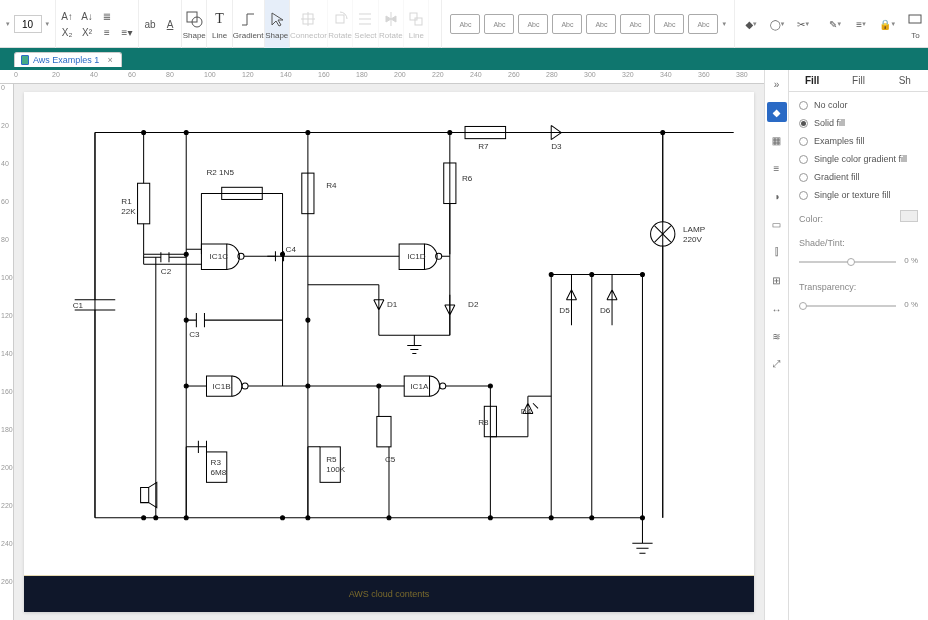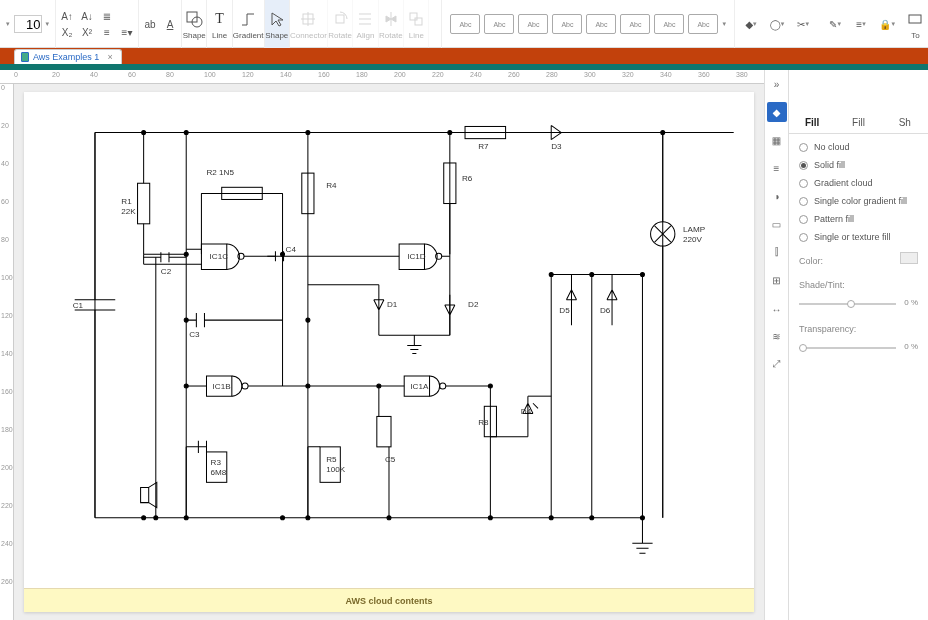--- a/index.html
+++ b/index.html
@@ -5,60 +5,60 @@
   * { box-sizing: border-box; margin: 0; padding: 0; font-family: -apple-system, Segoe UI, Arial, sans-serif; }
   body { width: 928px; height: 620px; overflow: hidden; background: #f5f5f5; font-size: 10px; color: #333; }
 
   
   .ribbon { display: flex; align-items: flex-start; background: #fff; height: 48px; border-bottom: 1px solid #ddd; }
   .ribbon .cell { display: flex; flex-direction: column; align-items: center; justify-content: center; width: 44px; height: 48px; border-right: 1px solid #eee; cursor: pointer; }
   .ribbon .cell.sel { background: #e6eef9; }
   .ribbon .cell .ic { width: 20px; height: 20px; display:flex; align-items:center; justify-content:center; }
   .ribbon .cell .lbl { font-size: 8px; color: #555; margin-top: 2px; }
   .fontsize { display:flex; align-items:center; gap:4px; padding:0 6px; height:48px; border-right:1px solid #eee; }
-  .fontsize input { width: 28px; height: 18px; font-size: 13px; text-align:right; border:1px solid #ccc; }
+  .fontsize input { width: 28px; height: 18px; font-size: 10px; text-align:center; border:1px solid #ccc; }
   .miniarr { font-size:7px; color:#888; }
   .mini-group { display:flex; flex-direction:column; justify-content:center; gap:2px; padding:0 4px; height:48px; border-right:1px solid #eee;}
   .mini-group .row { display:flex; gap:6px; }
   .mini-group .mi { width:14px; height:14px; display:flex; align-items:center; justify-content:center; color:#555; cursor:pointer;}
 
   .styles-gallery { display:flex; align-items:center; gap:4px; padding:0 8px; height:48px; border-left:1px solid #eee; border-right:1px solid #eee; margin-left:12px; }
   .styles-gallery .sw { width:30px; height:20px; border:1px solid #aaa; border-radius:2px; font-size:7px; display:flex; align-items:center; justify-content:center; color:#888; }
 
   .line-tools { display:flex; align-items:center; gap:10px; padding:0 8px; height:48px; }
   .line-tools .lt { width:16px; height:16px; display:flex; align-items:center; justify-content:center; color:#555; cursor:pointer; position:relative;}
 
   
-  .tabbar { height: 22px; background:#c2410c; border-bottom:6px solid #0f766e; display:flex; align-items:flex-end; padding-left:14px;}
+  .tabbar { height: 22px; background:#0f766e; border-bottom:3px solid #0f766e; display:flex; align-items:flex-end; padding-left:14px;}
   .tab { background:#fff; border:1px solid #ccc; border-bottom:none; padding:2px 8px 2px 6px; font-size:9px; color:#2a6ac5; border-radius:3px 3px 0 0; display:flex; align-items:center; gap:4px; }
   .tab .docic { width:8px;height:10px;background:#4a8;intensity:.5; border:1px solid #2a6ac5; border-radius:1px;}
   .tab .x { color:#888; font-size:9px; cursor:pointer; margin-left:4px;}
 
   
   .workspace { display:flex; height: calc(620px - 48px - 22px); }
   .ruler-h { height:14px; background:#fff; border-bottom:1px solid #ccc; position:relative; overflow:hidden; font-size:7px; color:#999;}
   .ruler-h span { position:absolute; top:1px; }
   .ruler-v { width:14px; background:#fff; border-right:1px solid #ccc; position:relative; font-size:7px; color:#999;}
   .ruler-v span { position:absolute; left:1px; writing-mode:horizontal-tb; }
 
   .canvas-wrap { flex:1; display:flex; flex-direction:column; background:#eee; }
   .canvas-inner { display:flex; flex:1; }
   .doc { background:#fff; margin:8px 10px; flex:1; position:relative; box-shadow:0 1px 3px rgba(0,0,0,.15); }
   .doc svg { position:absolute; inset:0; }
-  .caption-bar { position:absolute; left:0; right:0; bottom:0; height:24px; background:#fef9c3; border-top:1px solid #e5d9b0; font-size:9px; color:#7a6a2c; display:flex; align-items:center; justify-content:center;font-weight:bold;}
+  .caption-bar { position:absolute; left:0; right:0; bottom:0; height:37px; background:#0f172a; border-top:1px solid #e5d9b0; font-size:9px; color:#7a6a2c; display:flex; align-items:center; justify-content:center;}
 
   
   .side { width: 24px; background:#fff; border-left:1px solid #ddd; padding-top:4px; display:flex; flex-direction:column; align-items:center; gap:8px;}
   .side .sbtn { width:20px; height:20px; display:flex; align-items:center; justify-content:center; color:#666; cursor:pointer; border-radius:2px;}
   .side .sbtn.active { background:#2a6ac5; color:#fff; }
 
   
   .props { width:140px; background:#fff; border-left:1px solid #ddd; font-size:10px; color:#555; }
   .props .tabs { display:flex; border-bottom:1px solid #ddd;}
-  .props .tabs .pt { flex:1; text-align:center; padding:5px 0; cursor:pointer;margin-top:42px; }
+  .props .tabs .pt { flex:1; text-align:center; padding:5px 0; cursor:pointer; }
   .props .tabs .pt.active { font-weight:600; color:#222; }
   .props .body { padding:8px 10px; display:flex; flex-direction:column; gap:8px; }
   .props .opt { display:flex; align-items:center; gap:6px; font-size:9px; color:#555;}
   .props .radio { width:9px; height:9px; border:1px solid #999; border-radius:50%; display:inline-flex; align-items:center; justify-content:center;}
   .props .radio.on::after { content:""; width:5px; height:5px; background:#555; border-radius:50%;}
   .props .hdr { font-size:9px; color:#888; margin-top:6px;}
   .props .slider { position:relative; height:12px; }
   .props .slider .track { position:absolute; left:0; right:22px; top:5px; height:2px; background:#ccc;}
   .props .slider .thumb { position:absolute; top:2px; width:8px; height:8px; background:#fff; border:1px solid #aaa; border-radius:50%;}
   .props .slider .val { position:absolute; right:0; top:0; font-size:8px; color:#888;}
@@ -146,21 +146,21 @@
         </svg>
     </div>
     <div class="lbl">Rotate</div>
   </div>
   <div class="cell" style="opacity:.4">
     <div class="ic">
       <svg width="18" height="18">
           <path d="M3 4h12M3 9h12M3 14h12" stroke="#999"></path>
         </svg>
     </div>
-    <div class="lbl">Align</div>
+    <div class="lbl">Select</div>
   </div>
   <div class="cell" style="opacity:.4">
     <div class="ic">
       <svg width="18" height="18">
           <path d="M9 2v14M4 6l5 3-5 3z M14 6l-5 3 5 3z" fill="#999" stroke="#999"></path>
         </svg>
     </div>
     <div class="lbl">Rotate</div>
   </div>
   <div class="cell" style="opacity:.4">
@@ -450,37 +450,37 @@
 
   <div class="props">
     <div class="tabs">
       <div class="pt active">Fill</div>
       <div class="pt">Fill</div>
       <div class="pt">Sh</div>
     </div>
     <div class="body">
       <label class="opt">
           <span class="radio"></span>
-          <span>No cloud</span>
+          <span>No color</span>
         </label>
       <label class="opt">
           <span class="radio on"></span>
           <span>Solid fill</span>
         </label>
       <label class="opt">
           <span class="radio"></span>
-          <span>Gradient cloud</span>
+          <span>Examples fill</span>
         </label>
       <label class="opt">
           <span class="radio"></span>
           <span>Single color gradient fill</span>
         </label>
       <label class="opt">
           <span class="radio"></span>
-          <span>Pattern fill</span>
+          <span>Gradient fill</span>
         </label>
       <label class="opt">
           <span class="radio"></span>
           <span>Single or texture fill</span>
         </label>
 
       <div class="opt">
         <span class="hdr">Color:</span>
         <span style="flex:1"></span>
         <span class="swatch"></span>

